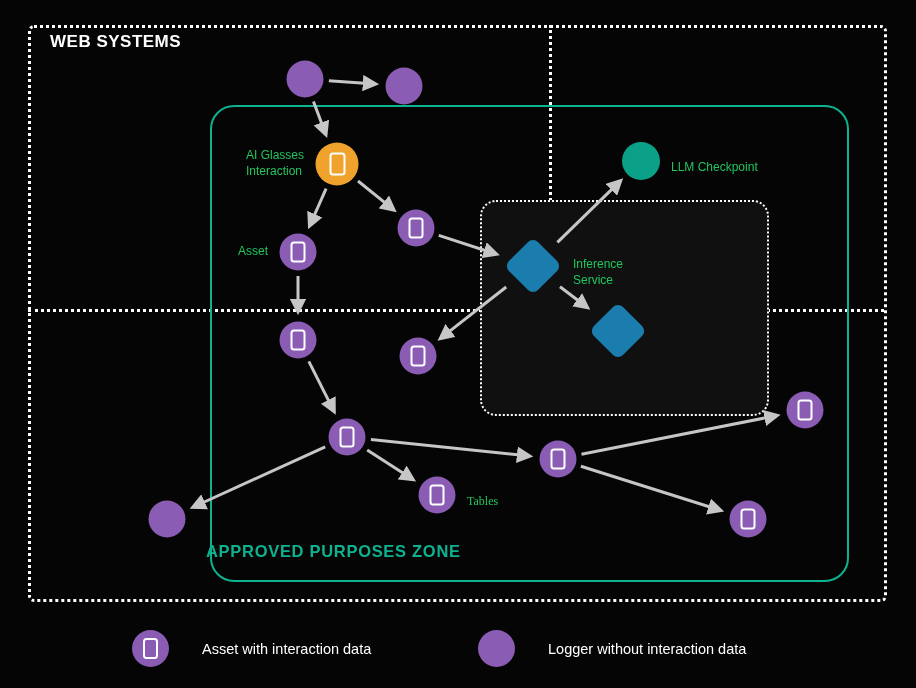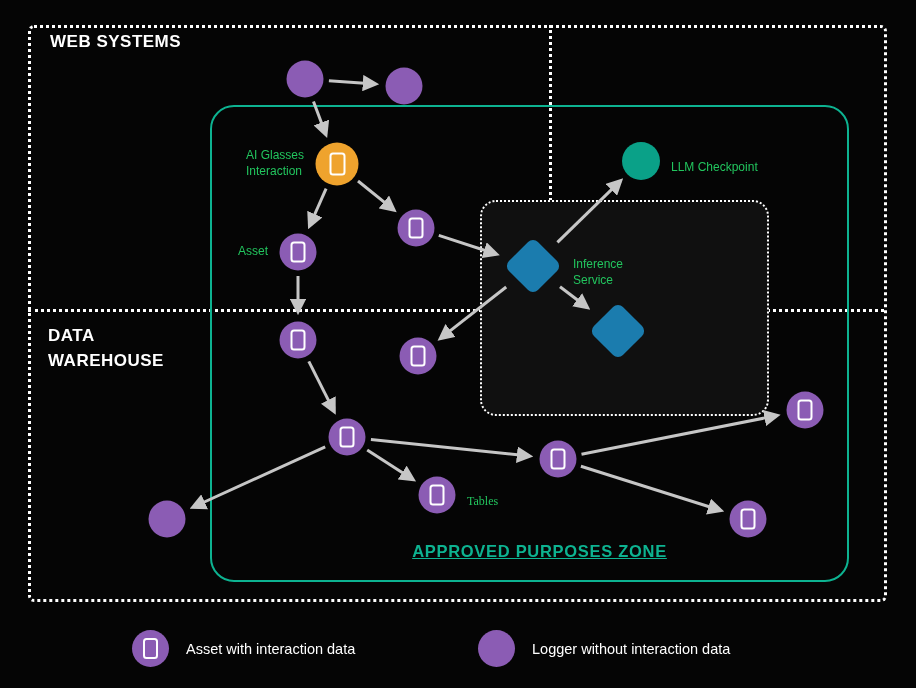--- a/index.html
+++ b/index.html
@@ -41,23 +41,23 @@
   
   .region-title {
     position: absolute; color: #fff; font-weight: 700; font-size: 17px;
     letter-spacing: 0.5px; white-space: pre-line; z-index: 4; line-height: 1.45;
   }
   .region-title.web { left: 50px; top: 30px; }
   .region-title.ai { left: 565px; top: 30px; }
   .region-title.dw { left: 48px; top: 324px; }
   .region-title.backend { left: 480px; top: 374px; width: 285px; text-align: center; letter-spacing: 0.7px; }
   .zone-title {
-    position: absolute; left: 222px; top: 542px; width: 635px; text-align: center;
+    position: absolute; left: 206px; top: 542px; width: 635px; 
     color: var(--teal, #0db391); font-weight: 700; font-size: 16.5px;
-    letter-spacing: 0.7px; z-index: 4; text-decoration: underline;
+    letter-spacing: 0.7px; z-index: 4;
   }
   
   #edges {
     position: absolute; left: 0; top: 0; width: 916px; height: 688px;
     z-index: 5; pointer-events: none;
   }
   
   #nodes-layer { position: absolute; inset: 0; z-index: 6; }
   .node {
     position: absolute; transform: translate(-50%, -50%);
@@ -86,37 +86,35 @@
   }
   .node.asset-orange .asset-icon { width: 12px; height: 19px; }
   .node-label {
     position: absolute; color: #22c55e; font-size: 12px; line-height: 1.32;
     white-space: pre-line; z-index: 6;
   }
   .node-label.left { transform: translate(-100%, -50%); text-align: left; }
   .node-label.right { transform: translate(0, -50%); text-align: left; margin-top: 7px; }
   
   .legend { position: absolute; left: 0; top: 630px; width: 916px; height: 40px; z-index: 6; }
-  .legend-item { position: absolute; top: 0; display: flex; align-items: center; gap: 17px; }
+  .legend-item { position: absolute; top: 0; display: flex; align-items: center; gap: 33px; }
   .legend-node { position: static; transform: none; flex: 0 0 auto; }
   .legend-label { color: #fff; font-size: 14.5px; }
 </style>
 </head>
 <body>
 
 <div class="stage">
   <div class="outer-border"></div>
   <div class="v-divider"></div>
   <div class="h-divider"></div>
   <div class="backend-box"></div>
   <div class="approved-zone"></div>
 
   <div class="region-title web">WEB SYSTEMS</div>
-  <div class="region-title dw">DATA
-WAREHOUSE</div>
   <div class="zone-title">APPROVED PURPOSES ZONE</div>
 
   <svg id="edges" viewBox="0 0 916 688">
     <defs>
       <marker id="arrow" viewBox="0 0 10 10" refX="7.5" refY="5" markerWidth="5.5" markerHeight="5.5" orient="auto">
         <path id="arrow-head" d="M0,0 L10,5 L0,10 z" fill="#c6c6c6"></path>
       </marker>
     </defs>
   <line x1="328.9" y1="80.7" x2="375.1" y2="84.0" stroke="#c6c6c6" stroke-width="3" marker-end="url(#arrow)"></line>
       <line x1="313.5" y1="101.5" x2="325.7" y2="134.1" stroke="#c6c6c6" stroke-width="3" marker-end="url(#arrow)"></line>

